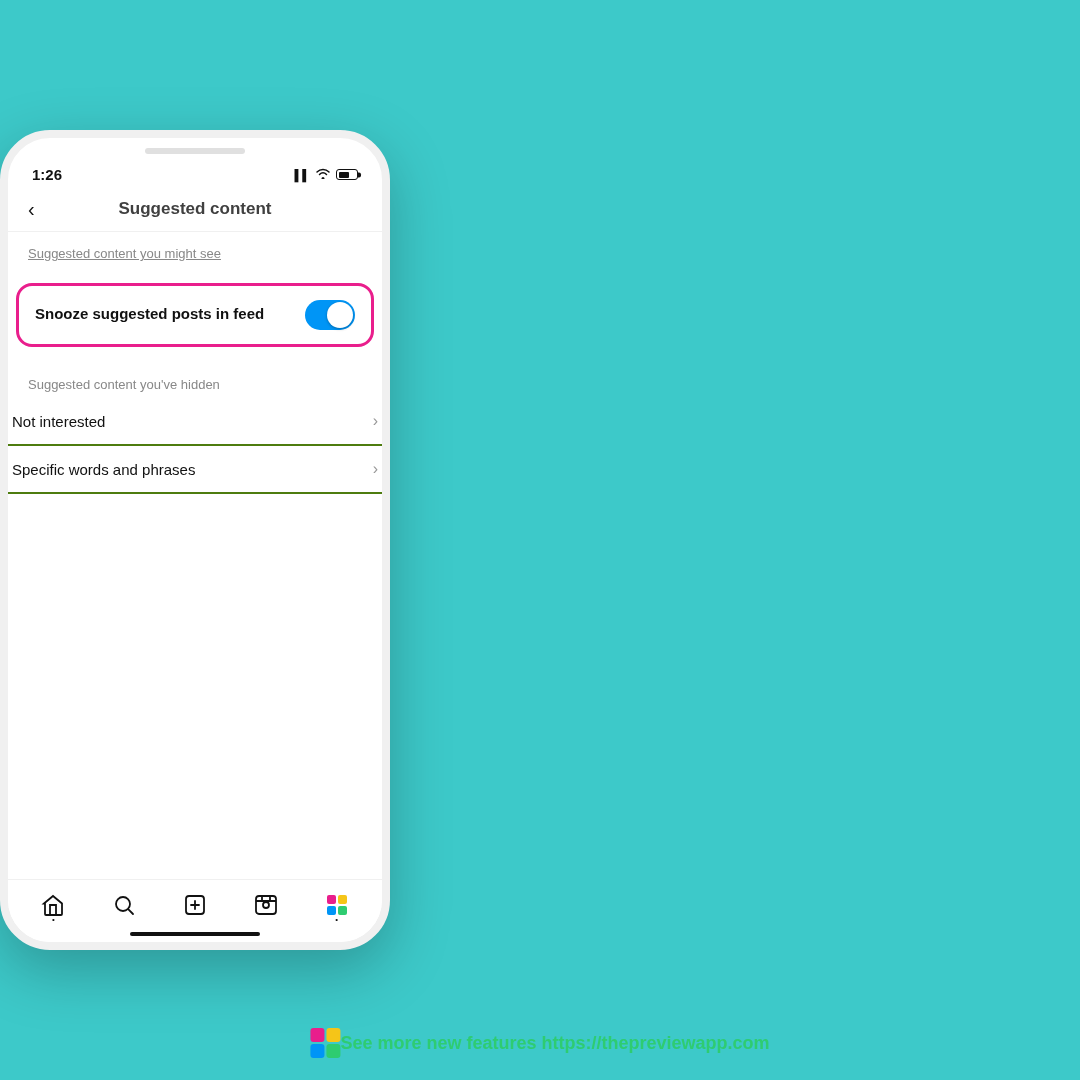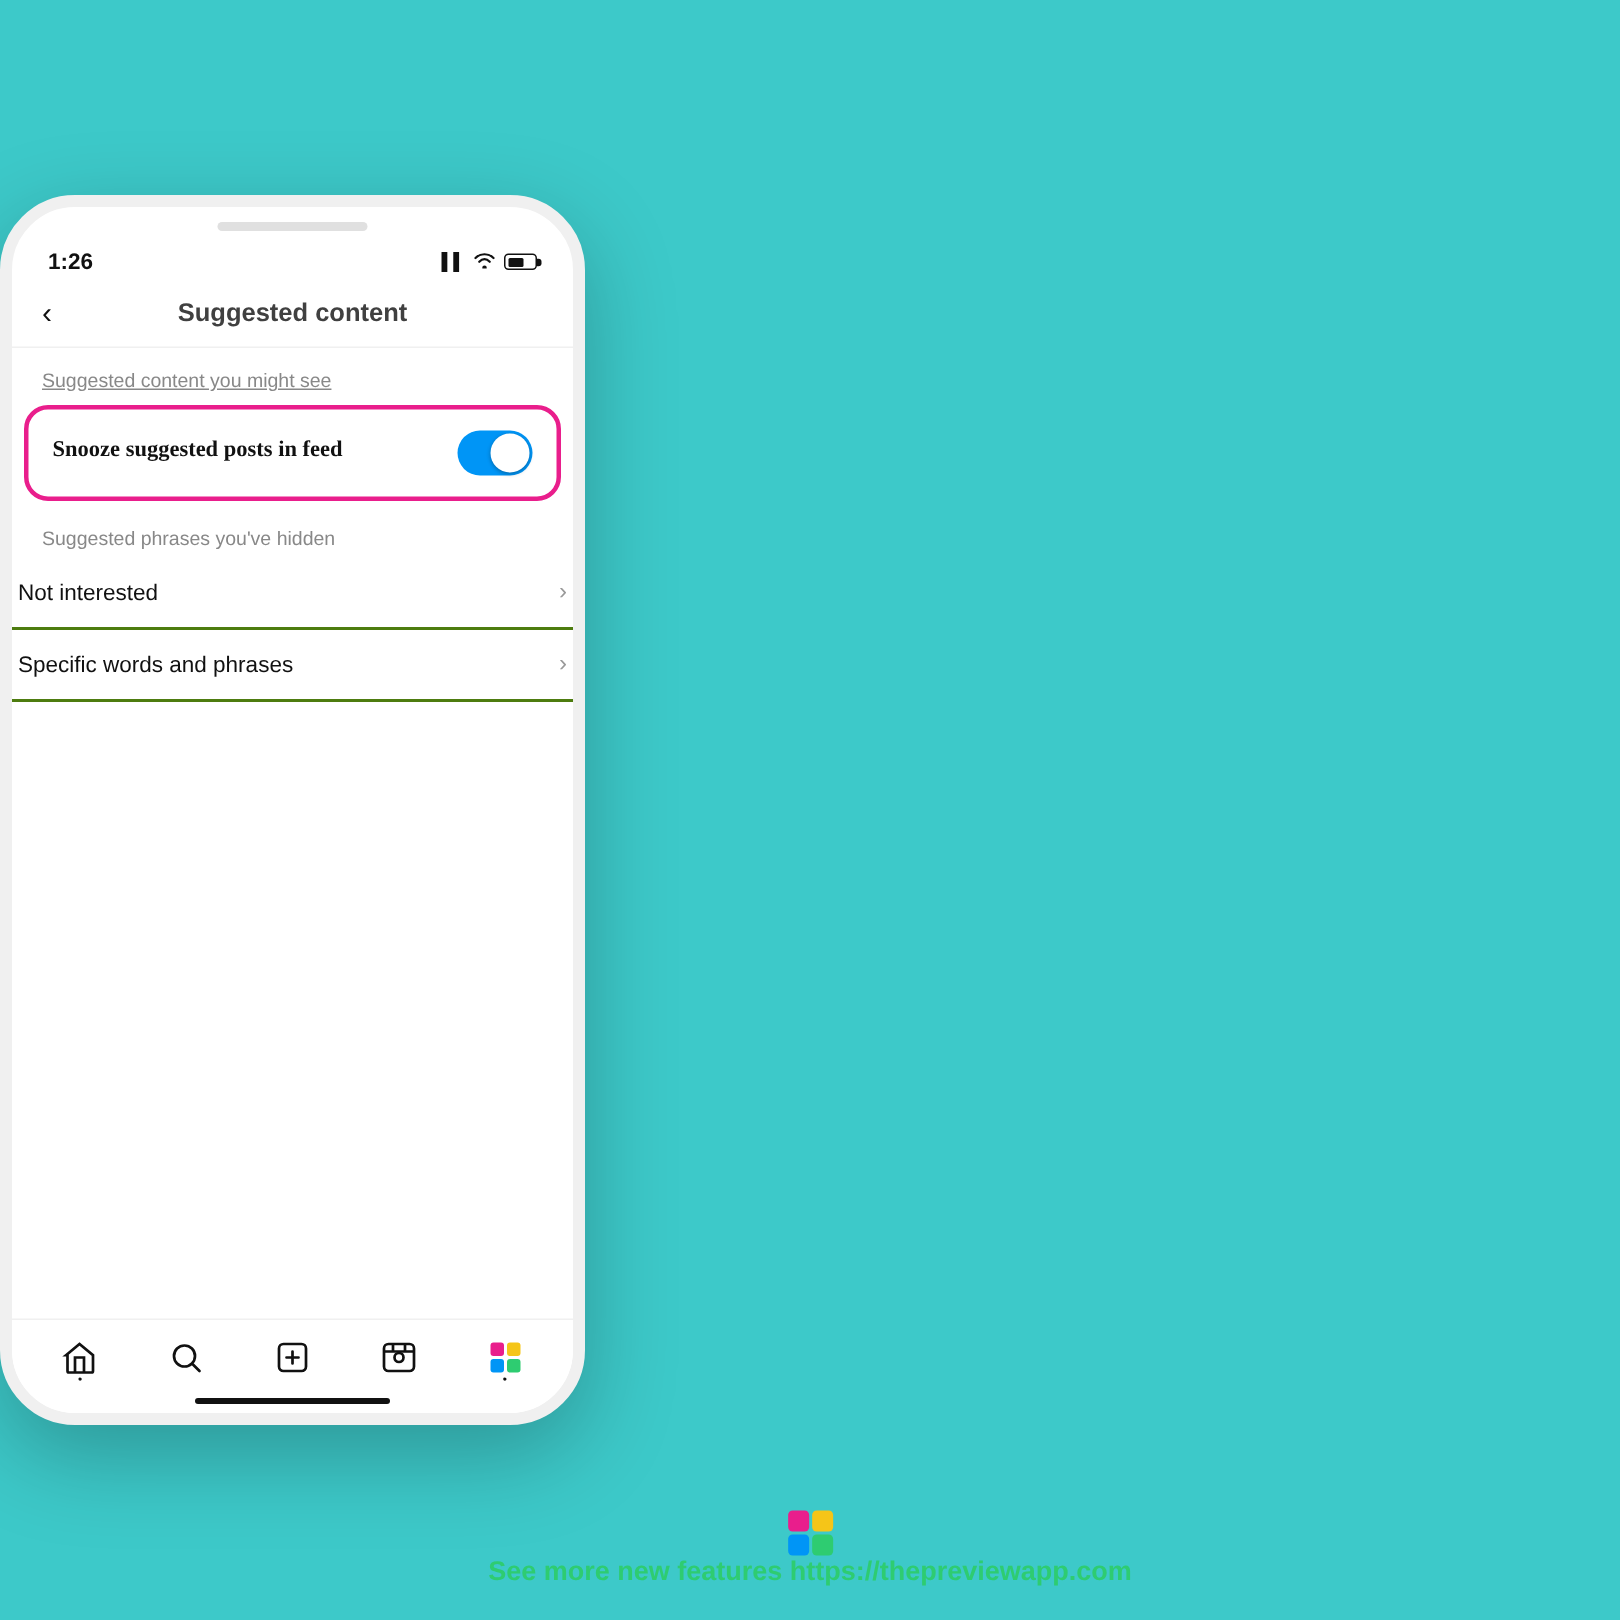--- a/index.html
+++ b/index.html
@@ -131,29 +131,28 @@
 
     .section-label {
       font-size: 13px;
       color: #888;
       padding: 14px 20px 6px;
       text-decoration: underline;
     }
 
     
     .highlight-box {
-      margin: 3px 8px;
+      margin: 16px 8px;
       border: 3.5px solid #e91e8c;
       border-radius: 16px;
       background: #fff;
       padding: 14px 16px;
       display: flex;
       align-items: center;
       justify-content: space-between;
-      font-family: Liberation Serif, serif;
     }
 
     .highlight-text {
       flex: 1;
       margin-right: 12px;
     }
 
     .highlight-title {
       font-size: 15px;
       font-weight: 600;
@@ -263,21 +262,20 @@
 
     
     .footer-bar {
       position: absolute;
       bottom: 22px;
       left: 50%;
       transform: translateX(-50%);
       display: flex;
       align-items: center;
       white-space: nowrap;
-      flex-direction: column;
     }
 
     .footer-logo {
       width: 30px;
       height: 30px;
       display: grid;
       grid-template-columns: 1fr 1fr;
       grid-template-rows: 1fr 1fr;
       gap: 2px;
     }
@@ -335,21 +333,21 @@
 
       <div class="highlight-box">
         <div class="highlight-text">
           <div class="highlight-title">Snooze suggested posts in feed</div>
         </div>
         <div class="toggle">
           <div class="toggle-knob"></div>
         </div>
       </div>
 
-      <div class="section-label-hidden">Suggested phrases you've hidden</div>
+      <div class="section-label-hidden">Suggested content you've hidden</div>
 
       <div class="menu-row">
         <span class="menu-row-text">Not interested</span>
         <span class="chevron">›</span>
       </div>
 
       <div class="menu-row">
         <span class="menu-row-text">Specific words and phrases</span>
         <span class="chevron">›</span>
       </div>

